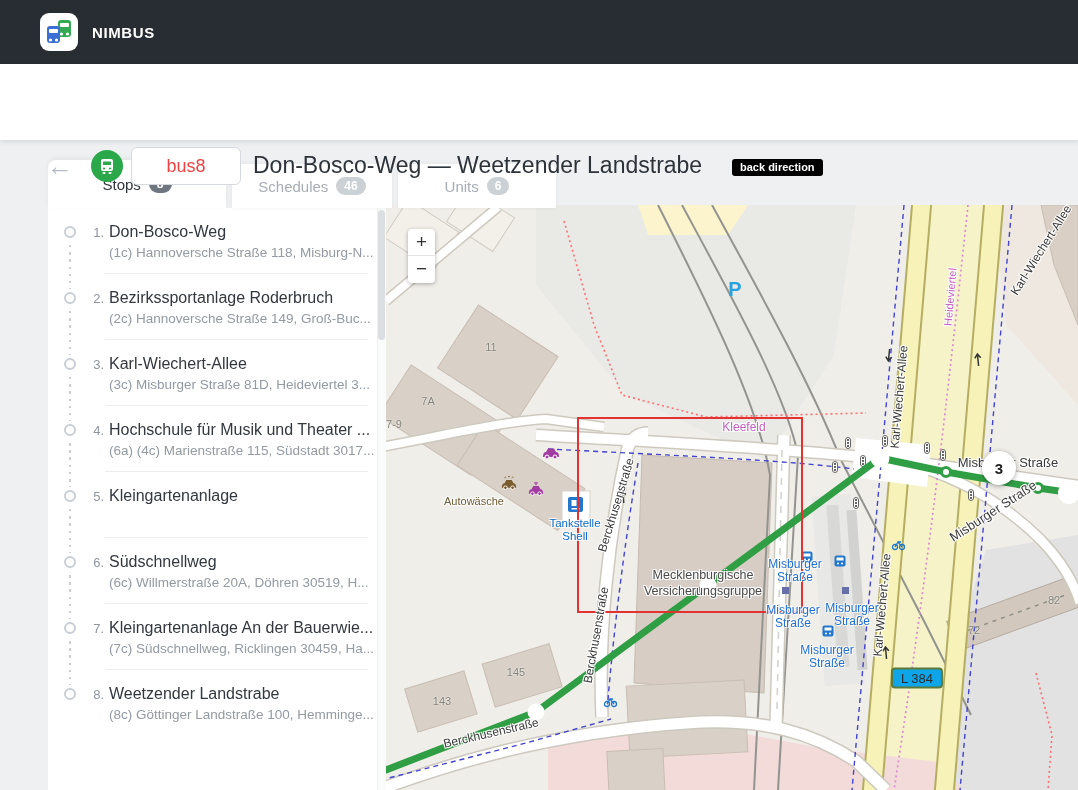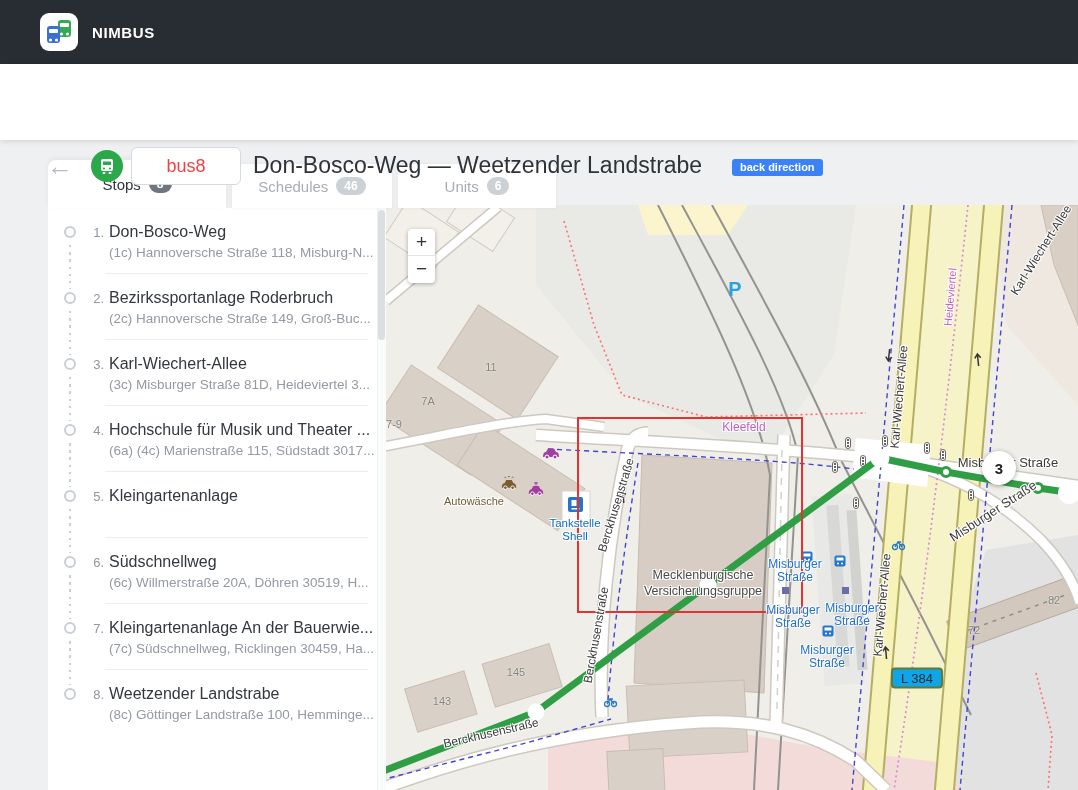--- a/index.html
+++ b/index.html
@@ -10,21 +10,21 @@
   .topbar { position:absolute; left:0; top:0; width:100%; height:64px; background:#282c33; display:flex; align-items:center; }
   .logo-box { position:absolute; left:40px; top:13px; width:38px; height:38px; background:#fff; border-radius:9px; display:flex; align-items:center; justify-content:center; }
   .brand { position:absolute; left:92px; top:0; height:64px; display:flex; align-items:center; color:#fff; font-weight:bold; font-size:15px; letter-spacing:.6px; }
 
   
   .routebar { position:absolute; left:0; top:64px; width:100%; height:76px; background:#fff; box-shadow:0 2px 5px rgba(0,0,0,.10); z-index:5; }
   .back-arrow { position:absolute; left:46px; top:86px; width:28px; height:32px; color:#b6bcc3; font-size:26px; line-height:32px; text-align:center; cursor:pointer; }
   .route-type { position:absolute; left:91px; top:86px; width:32px; height:32px; border-radius:50%; background:#2aa84a; display:flex; align-items:center; justify-content:center; }
   .route-num { position:absolute; left:131px; top:83px; width:110px; height:38px; border:1px solid #d6dade; border-radius:6px; background:#fff; font-size:18px; color:#ef4444; display:flex; align-items:center; justify-content:center; }
   .route-title { position:absolute; left:253px; top:88px; font-size:23px; color:#2d3339; white-space:nowrap; }
-  .dir-badge { position:absolute; left:732px; top:95px; background:#3b82f6; color:#fff; font-size:11px; font-weight:bold; padding:2px 8px 3px; border-radius:3px; }
+  .dir-badge { position:absolute; left:732px; top:95px; background:#000000; color:#fff; font-size:11px; font-weight:bold; padding:2px 8px 3px; border-radius:3px; }
 
   
   .tabs { position:absolute; left:48px; top:160px; z-index:4; }
   .tab { position:absolute; top:4px; height:44px; background:#fff; border-radius:8px 8px 0 0; box-shadow:0 0 4px rgba(0,0,0,.05); display:flex; align-items:center; justify-content:center; gap:8px; font-size:15px; color:#a7adb4; cursor:pointer; }
   .tab.active { top:0; height:48px; color:#2f353b; z-index:3; box-shadow:0 -2px 5px rgba(0,0,0,.05); }
   .tab .cnt { background:#ccd1d6; color:#fff; font-size:12px; font-weight:bold; border-radius:10px; padding:2px 8px; }
   .tab.active .cnt { background:#6e7680; }
   .tab1 { left:0; width:178px; }
   .tab2 { left:184px; width:160px; }
   .tab3 { left:350px; width:158px; }
@@ -386,21 +386,21 @@
       <circle cx="322" cy="380" r="8.5" fill="#fff"></circle>
       <circle cx="494" cy="253" r="9.5" fill="#fff"></circle>
       <circle cx="683" cy="288" r="11" fill="#fff"></circle>
       <circle cx="560" cy="267" r="4.5" fill="#fff" stroke="#2f9e44" stroke-width="3"></circle>
       <circle cx="652" cy="283" r="4.5" fill="#fff" stroke="#2f9e44" stroke-width="3"></circle>
 
       <rect x="192" y="213" width="224" height="194" fill="none" stroke="#e23232" stroke-width="2"></rect>
     </svg>
 
     <div class="p-label" style="left:349px; top:84px;">P</div>
-    <div class="bnum" style="left:105px; top:142px;margin-top:20px;">11</div>
+    <div class="bnum" style="left:105px; top:142px;">11</div>
     <div class="bnum" style="left:42px; top:196px;">7A</div>
     <div class="bnum" style="left:8px; top:219px;">7-9</div>
     <div class="bnum" style="left:130px; top:467px;">145</div>
     <div class="bnum" style="left:56px; top:496px;">143</div>
     <div class="bnum" style="left:588px; top:425px;">72</div>
     <div class="bnum" style="left:668px; top:395px;">82</div>
 
     <div class="mlabel magenta" style="left:358px; top:222px;">Kleefeld</div>
     <div class="mlabel" style="left:230px; top:300px; transform:translate(-50%,-50%) rotate(-73deg);">Berckhusenstraße</div>
     <div class="mlabel" style="left:210px; top:430px; transform:translate(-50%,-50%) rotate(-80deg);">Berckhusenstraße</div>

